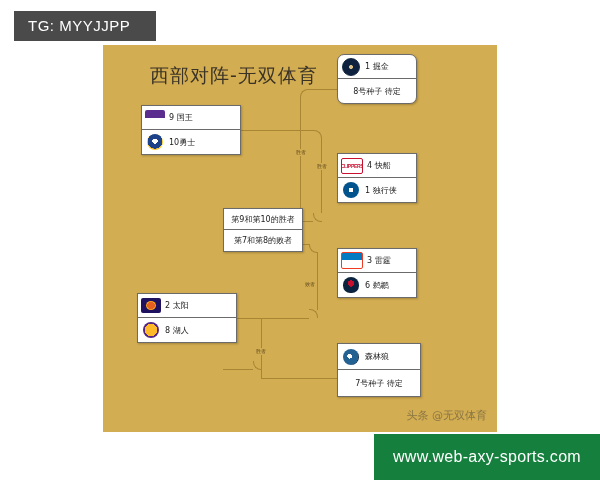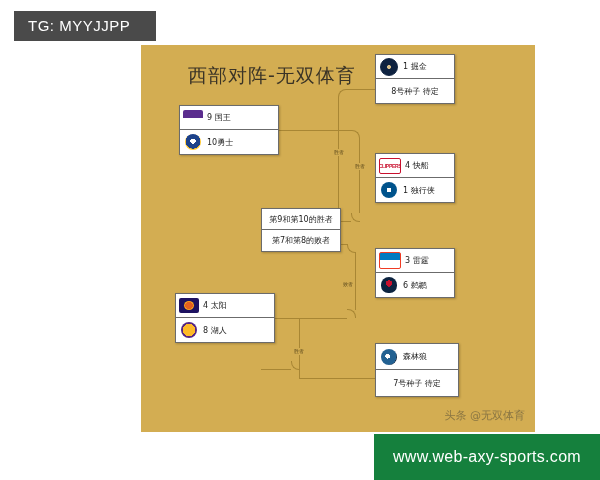--- a/index.html
+++ b/index.html
@@ -15,21 +15,20 @@
     font-size:15px;letter-spacing:.5px;
     padding:6px 26px 7px 14px;
     white-space:nowrap;z-index:40;
   }
   
   .panel{
     position:absolute;left:103px;top:45px;
     width:394px;height:387px;
     background:#d3ad52;
     box-sizing:border-box;
-    margin-left:38px;
   }
   .panel-inner{position:absolute;inset:0;}
   .panel-title{
     position:absolute;left:47px;top:18px;
     font-size:19px;color:#3a3326;letter-spacing:1px;
     white-space:nowrap;
     font-family:"DejaVu Sans","Liberation Sans",sans-serif;
   }
   
   .box{
@@ -192,40 +191,40 @@
         <span class="logo lg-warriors">
             <span class="disc"></span>
           </span>
         <span class="row-label">10勇士</span>
       </div>
     </div>
 
     <div class="box" style="left:34px;top:248px;width:100px;height:50px;">
       <div class="row top">
         <span class="logo lg-suns"></span>
-        <span class="row-label">4 太阳</span>
+        <span class="row-label">2 太阳</span>
       </div>
       <div class="row">
         <span class="logo lg-lakers">
             <span class="disc"></span>
           </span>
         <span class="row-label">8 湖人</span>
       </div>
     </div>
 
     <div class="box" style="left:120px;top:163px;width:80px;height:44px;">
       <div class="row top center-only">
         <span class="row-label">第9和第10的胜者</span>
       </div>
       <div class="row center-only">
         <span class="row-label">第7和第8的败者</span>
       </div>
     </div>
 
-    <div class="box" style="left:234px;top:9px;width:80px;height:50px;">
+    <div class="box" style="left:234px;top:9px;width:80px;height:50px;border-radius:7px;">
       <div class="row top">
         <span class="logo lg-nuggets">
             <span class="disc"></span>
           </span>
         <span class="row-label">1 掘金</span>
       </div>
       <div class="row center-only">
         <span class="row-label">8号种子 待定</span>
       </div>
     </div>

